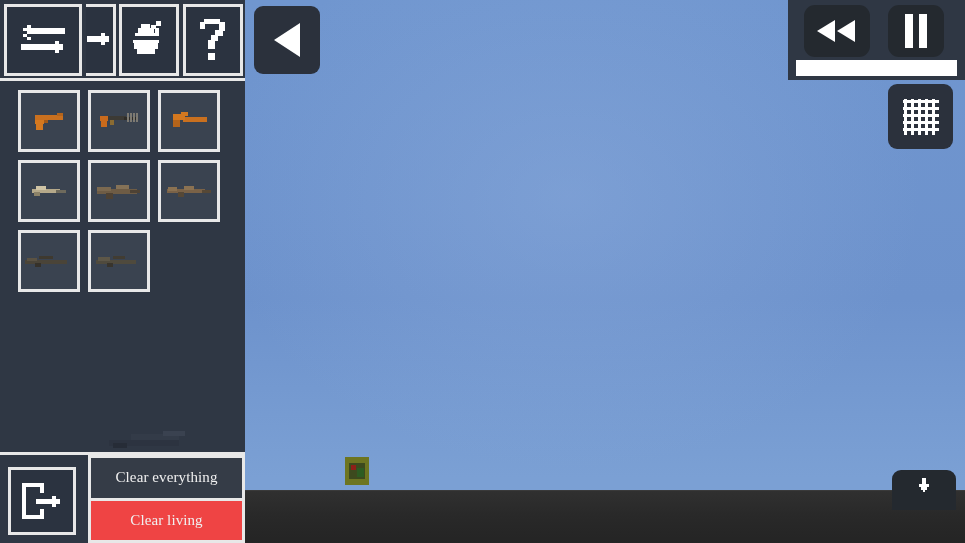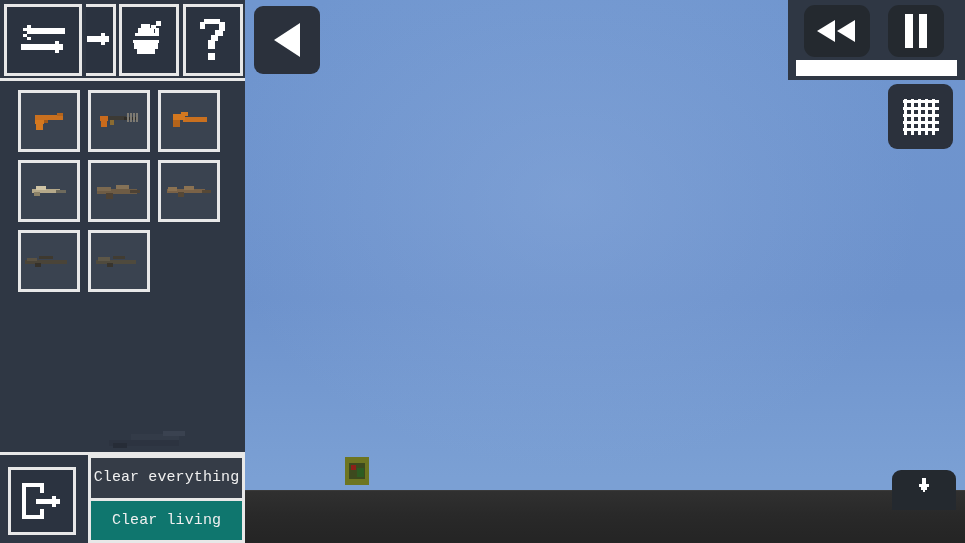--- a/index.html
+++ b/index.html
@@ -130,25 +130,25 @@
     display:flex; flex-direction:column; gap:3px;
   }
   .clear-btn{
     flex:1;
     background:#2b2b2b;
     color:#f0f0f0;
     font-size:15px;
     display:flex; align-items:center; justify-content:center;
     cursor:pointer;
     border:none;
-    font-family:Liberation Mono, monospace;
+    font-family:Liberation Serif, serif;
     letter-spacing:.1px;
   }
   #clear-everything{ background:#353c47; }
-  #clear-living{ background:#0f766e; }
+  #clear-living{ background:#ef4444; }
 
   
   #btn-back{
     position:absolute; left:254px; top:6px;
     width:66px; height:68px;
     background:#2b313c;
     border-radius:9px;
     display:flex; align-items:center; justify-content:center;
     cursor:pointer;
   }

